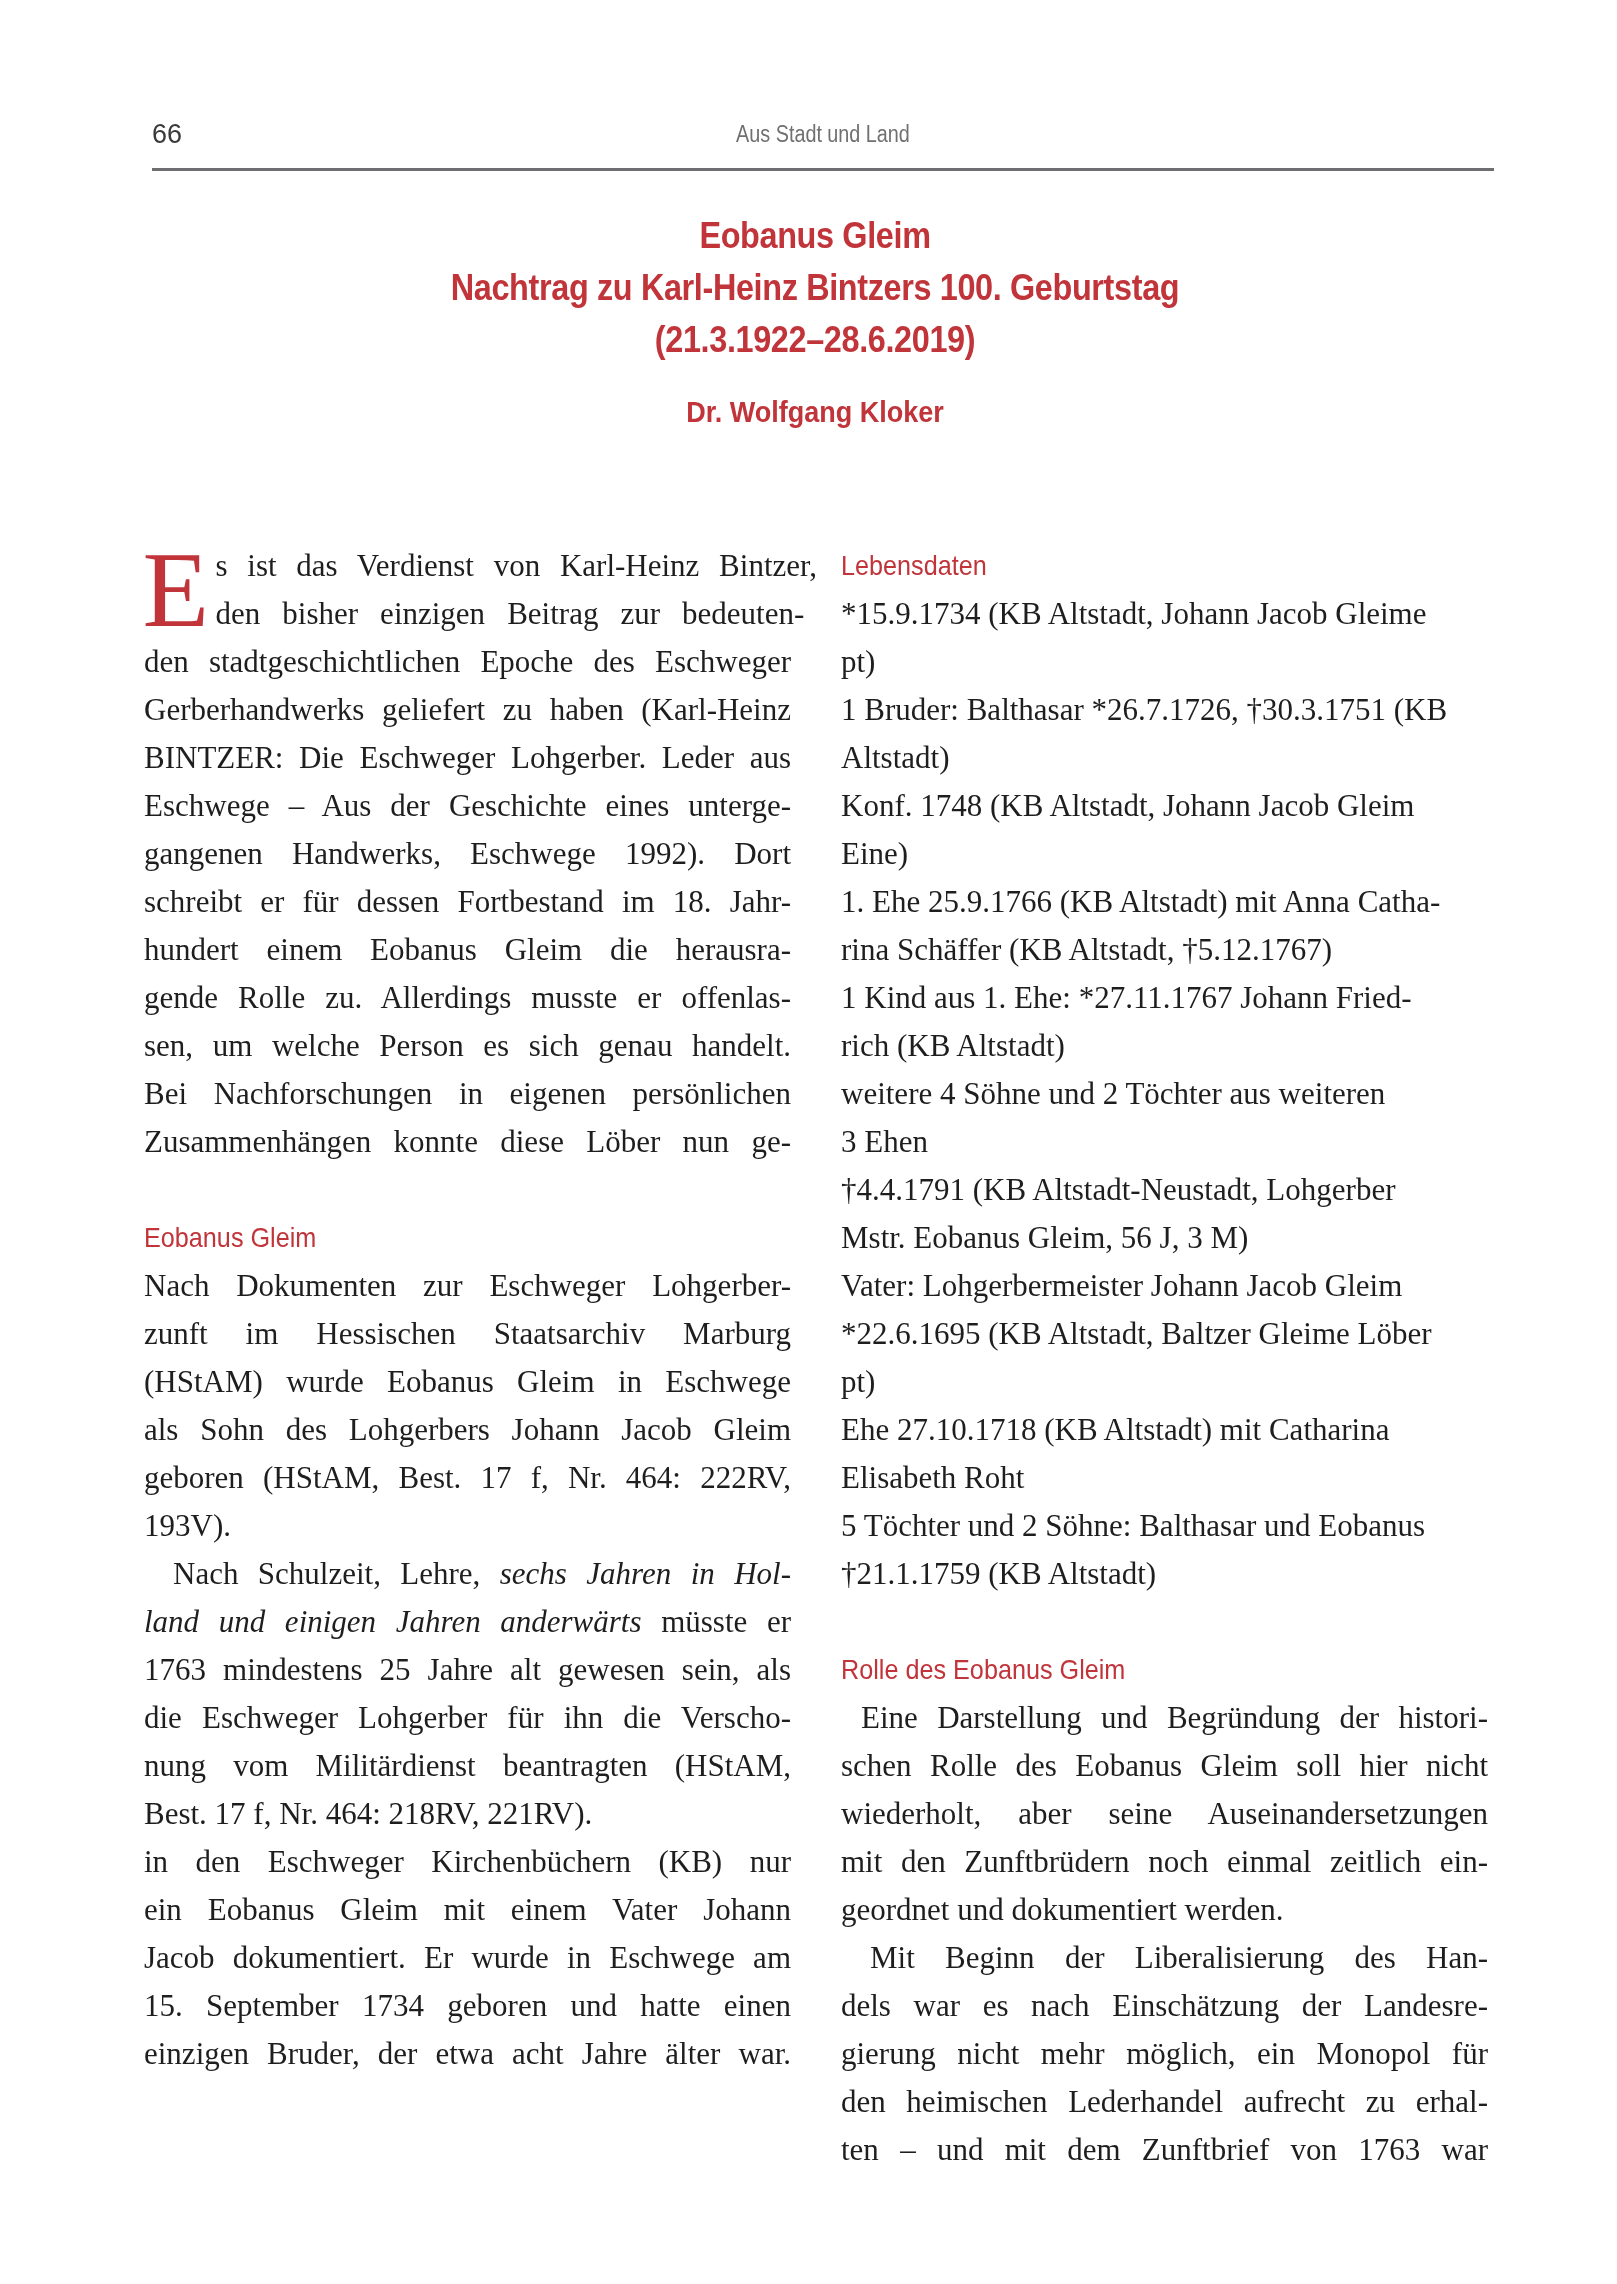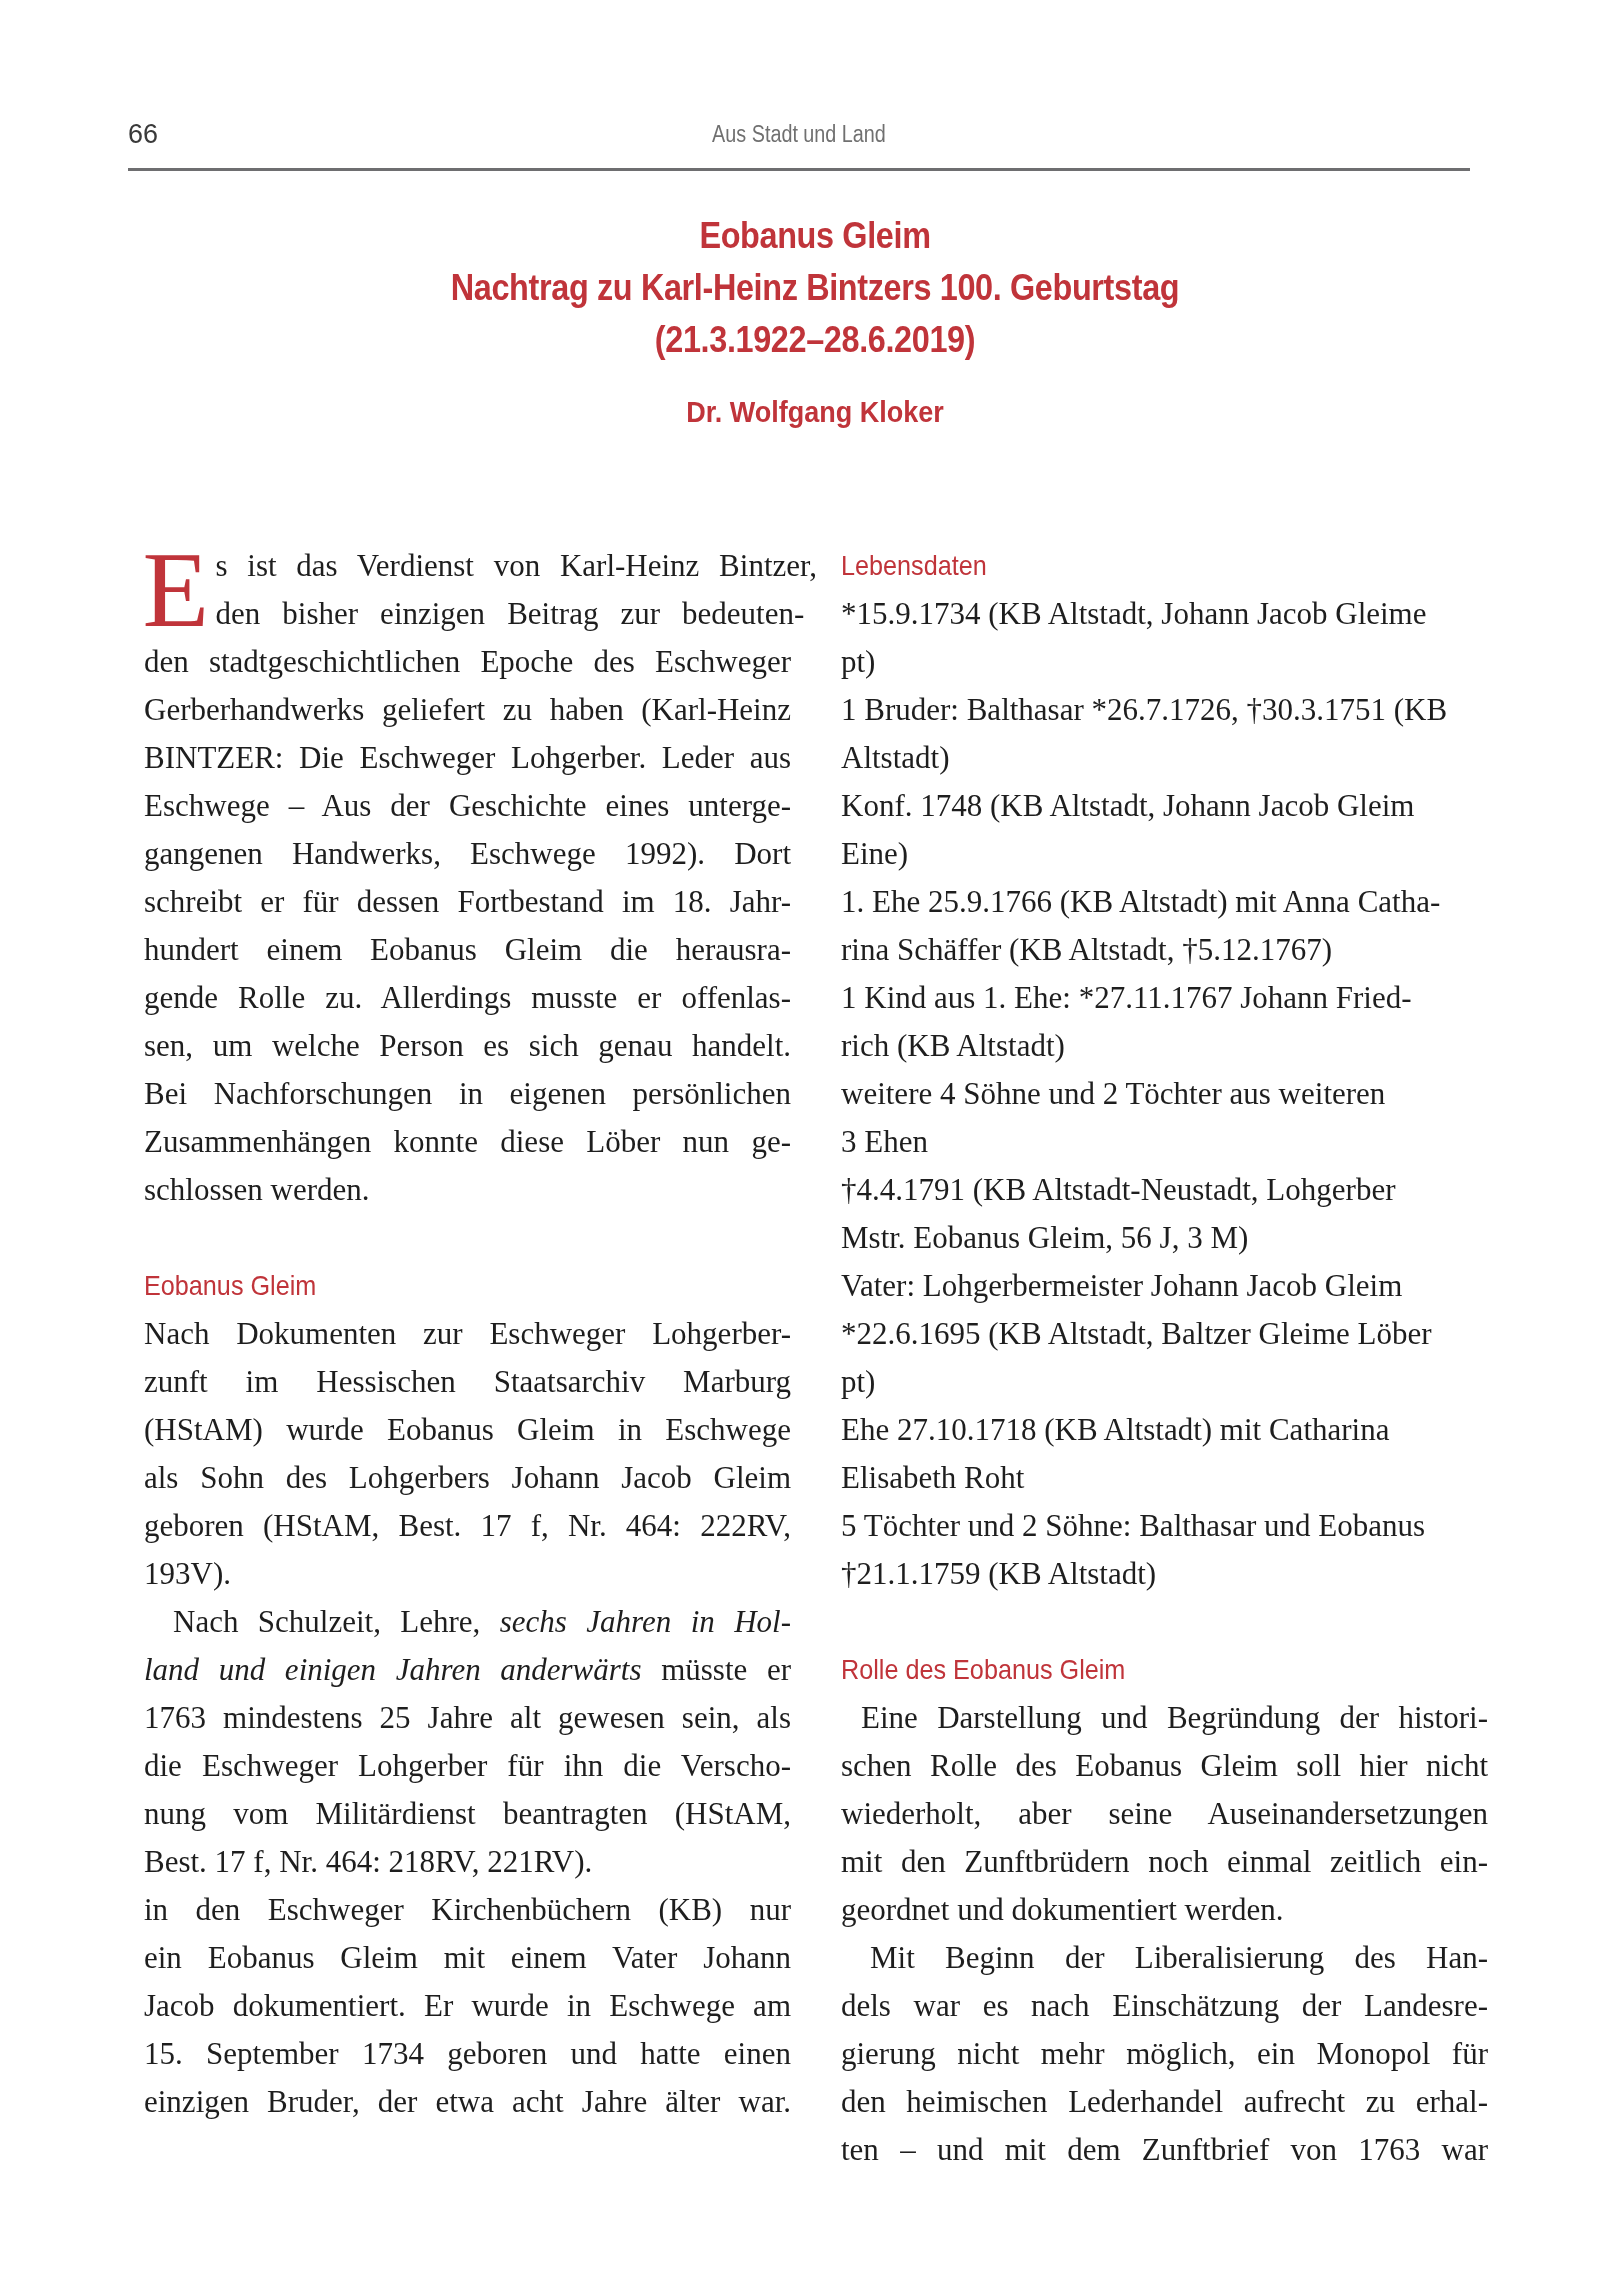--- a/index.html
+++ b/index.html
@@ -1,19 +1,19 @@
 <!DOCTYPE html>
 <html style="font-size:13px"><head>
 <meta charset="utf-8">
 <style>
   html, body { margin: 0; padding: 0; background: #ffffff; }
   body { width: 1618px; height: 2284px; position: relative; overflow: hidden; }
 
   .running-head {
-    position: absolute; left: 128px; top: 114px; width: 1342px; height: 54px;
+    position: absolute; left: 152px; top: 114px; width: 1342px; height: 54px;
     border-bottom: 3.3px solid #6e6e70;
   }
   .page-num {
     position: absolute; left: 0; top: 4.9px;
     font-family: "Liberation Sans", sans-serif; font-size: 27px; color: #3a3a3a;
   }
   .section-name {
     position: absolute; left: 0; right: 0; top: 6.5px; text-align: center;
     font-family: "Liberation Sans", sans-serif; font-size: 23px; color: #707070;
     transform: scaleX(0.86);
@@ -82,21 +82,20 @@
     <span class="line" style="display: block;"><span style="white-space: nowrap; word-spacing: 0px;">Gerberhandwerks geliefert zu haben (Karl-Heinz</span></span>
     <span class="line" style="display: block;"><span style="white-space: nowrap; word-spacing: 0px;">BINTZER: Die Eschweger Lohgerber. Leder aus</span></span>
     <span class="line" style="display: block;"><span style="white-space: nowrap; word-spacing: 0px;">Eschwege – Aus der Geschichte eines unterge-</span></span>
     <span class="line" style="display: block;"><span style="white-space: nowrap; word-spacing: 0px;">gangenen Handwerks, Eschwege 1992). Dort</span></span>
     <span class="line" style="display: block;"><span style="white-space: nowrap; word-spacing: 0px;">schreibt er für dessen Fortbestand im 18. Jahr-</span></span>
     <span class="line" style="display: block;"><span style="white-space: nowrap; word-spacing: 0px;">hundert einem Eobanus Gleim die herausra-</span></span>
     <span class="line" style="display: block;"><span style="white-space: nowrap; word-spacing: 0px;">gende Rolle zu. Allerdings musste er offenlas-</span></span>
     <span class="line" style="display: block;"><span style="white-space: nowrap; word-spacing: 0px;">sen, um welche Person es sich genau handelt.</span></span>
     <span class="line" style="display: block;"><span style="white-space: nowrap; word-spacing: 0px;">Bei Nachforschungen in eigenen persönlichen</span></span>
     <span class="line" style="display: block;"><span style="white-space: nowrap; word-spacing: 0px;">Zusammenhängen konnte diese Löber nun ge-</span></span>
-    <span class="line last" style="display: block;"><span style="white-space: nowrap;">schlossen werden.</span></span>
   </div>
 
   <div class="gap"></div>
 
   <div class="subhead">Eobanus Gleim</div>
   <div class="para">
     <span class="line" style="display: block;"><span style="white-space: nowrap; word-spacing: 0px;">Nach Dokumenten zur Eschweger Lohgerber-</span></span>
     <span class="line" style="display: block;"><span style="white-space: nowrap; word-spacing: 0px;">zunft im Hessischen Staatsarchiv Marburg</span></span>
     <span class="line" style="display: block;"><span style="white-space: nowrap; word-spacing: 0px;">(HStAM) wurde Eobanus Gleim in Eschwege</span></span>
     <span class="line" style="display: block;"><span style="white-space: nowrap; word-spacing: 0px;">als Sohn des Lohgerbers Johann Jacob Gleim</span></span>

